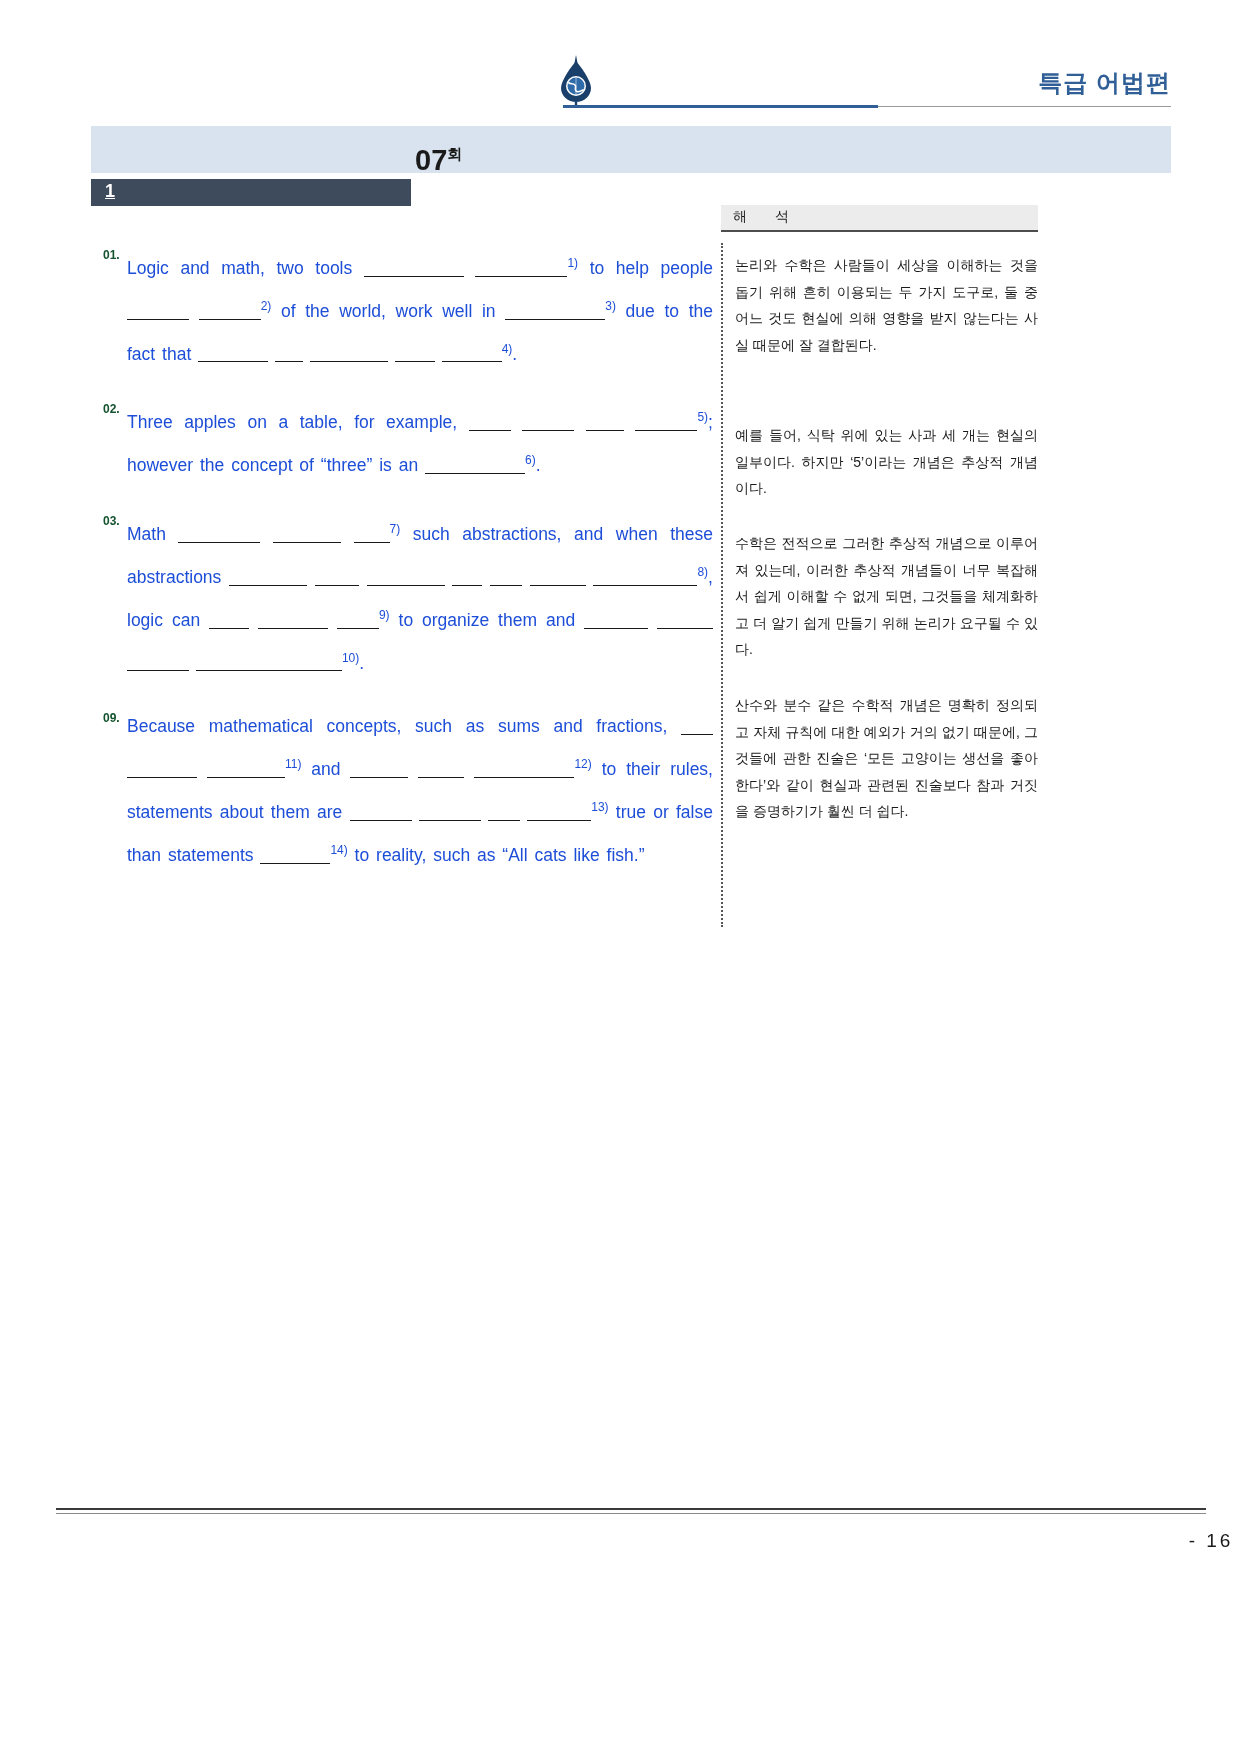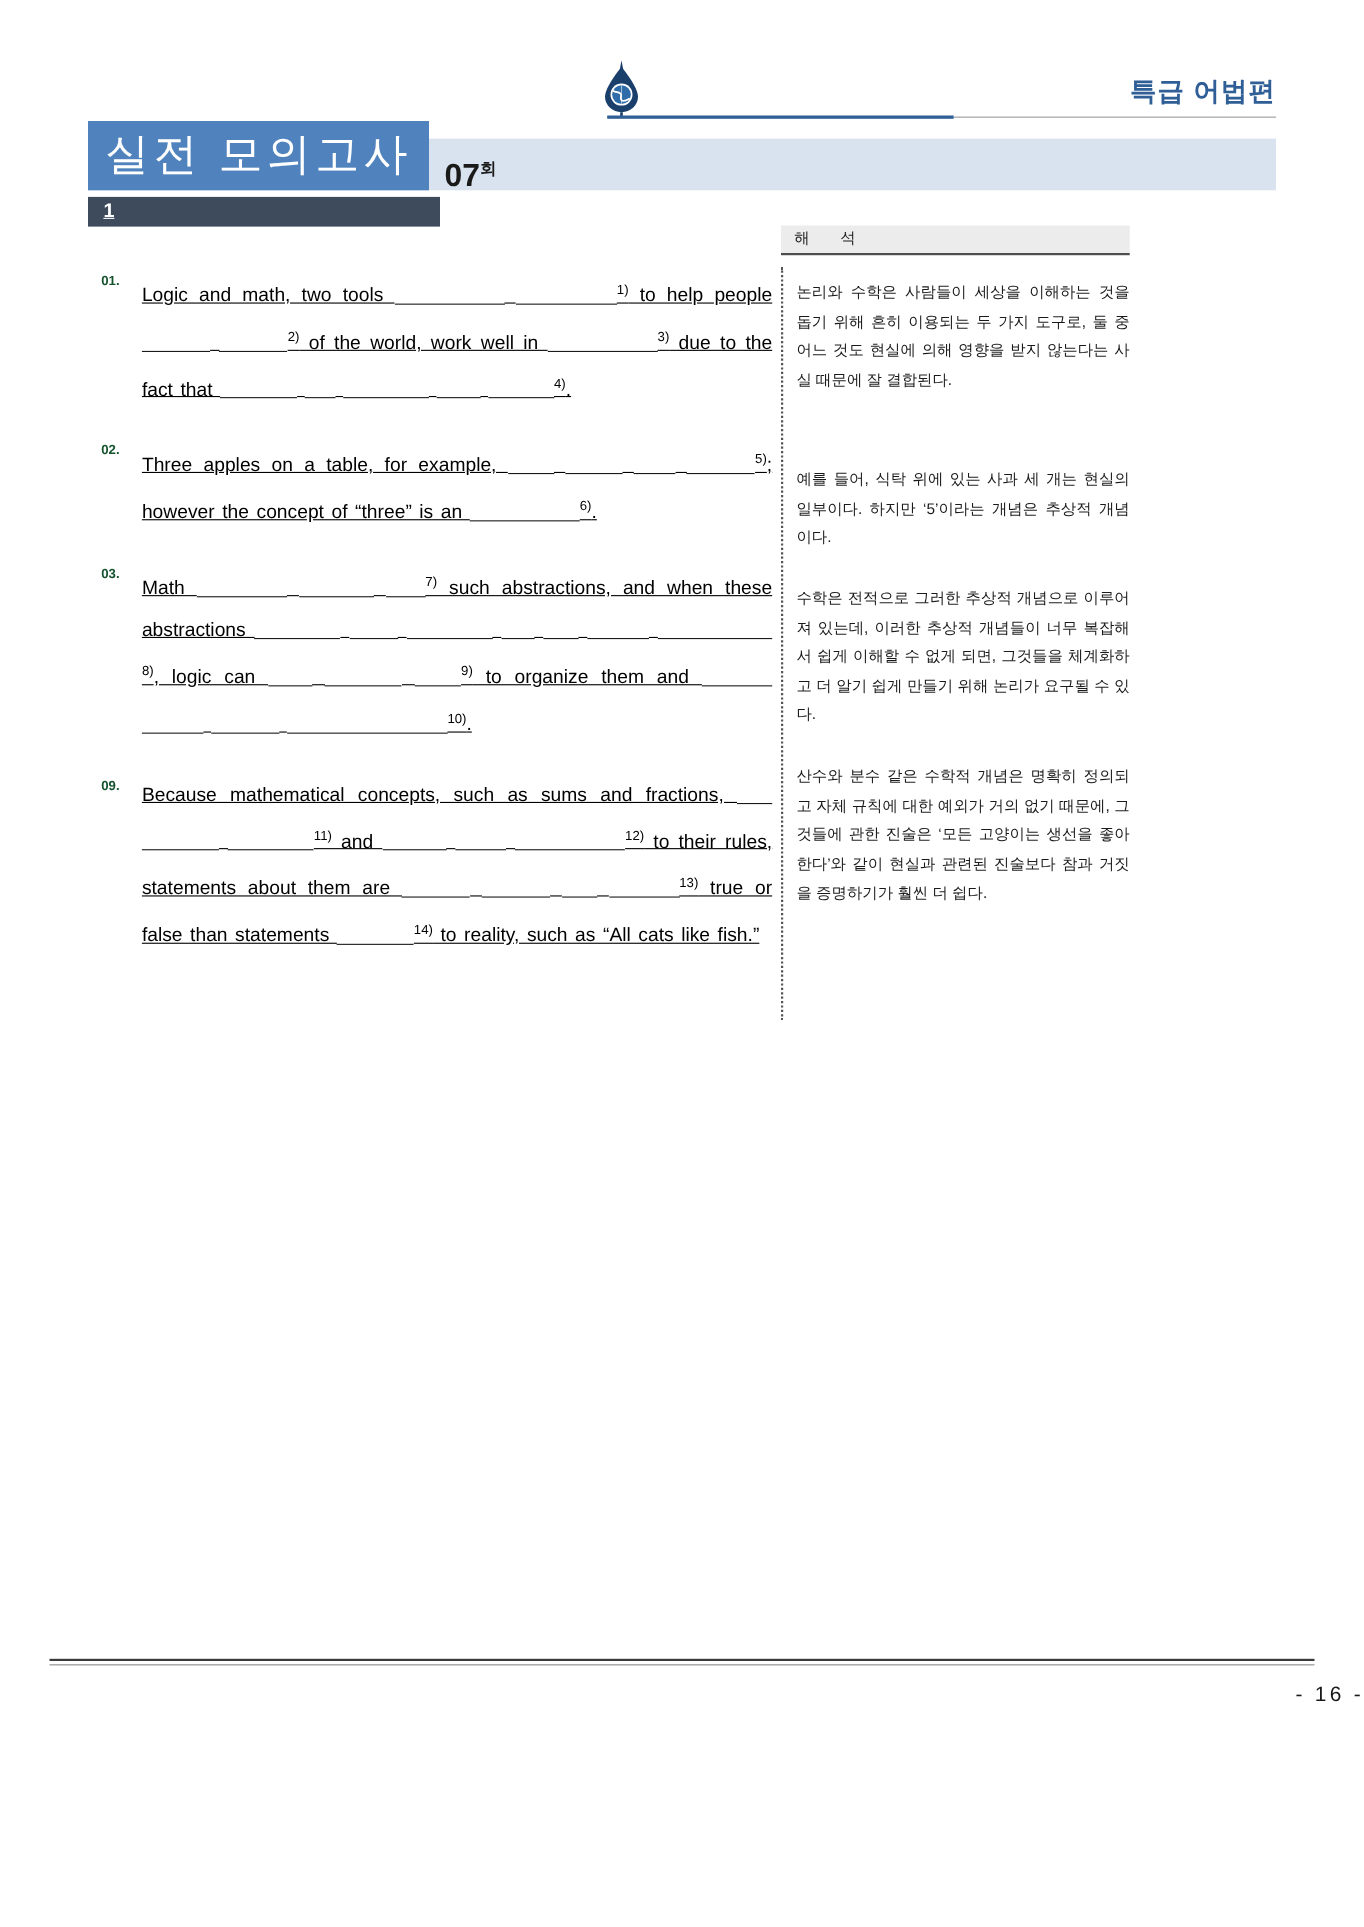--- a/index.html
+++ b/index.html
@@ -12,21 +12,21 @@
     height: 1752px;
     position: relative;
     font-family: "Liberation Sans", "DejaVu Sans", sans-serif;
     color: #1a1a1a;
     overflow: hidden;
   }
 
   
   .page {
     position: absolute;
-    left: 0; top: 0;
+    left: 11px; top: 0;
     width: 1128px;
     height: 1752px;
   }
 
   
   .masthead {
     position: absolute;
     left: 80px;
     top: 55px;
     width: 1080px;
@@ -180,28 +180,27 @@
     position: absolute;
     left: 0px;
     top: 4px;
     font-size: 12px;
     font-weight: bold;
     color: #14532d;
     letter-spacing: 0px;
     white-space: nowrap;
   }
   .q-body {
-    margin-left: 37px;
+    margin-left: 24px;
     font-size: 17.5px;
     line-height: 38px;
     text-align: justify;
     text-justify: inter-word;
     word-spacing: 2px;
-    color: #000000;
-    text-decoration: underline;
+    color: #1d4ed8;
   }
   .blank {
     display: inline-block;
     border-bottom: 1.3px solid #1a1a1a;
     height: 17px;
     vertical-align: -3px;
   }
   .sup {
     font-size: 12px;
     vertical-align: super;
@@ -268,23 +267,20 @@
         <path d="M20 22.5 L20 39.5" stroke="#ffffff" stroke-width="1" fill="none" opacity="0.55"></path>
         <path d="M20 47 L20 52" stroke="#1b3f6b" stroke-width="2.4"></path>
       </svg>
     </div>
     <div class="brand-rule-blue"></div>
     <div class="brand-rule-gray"></div>
     <div class="brand-title">특급 어법편</div>
   </div>
 
   <div class="title-band"></div>
-  <div class="title-chip">
-    <div class="title-chip-text">실전 모의고사</div>
-  </div>
   <div class="round-no"><span>07</span><sup>회</sup></div>
 
   <div class="section-bar">
     <div class="section-bar-text">1</div>
   </div>
 
   <div class="trans-head">
     <div class="trans-head-text">해 석</div>
   </div>
 

